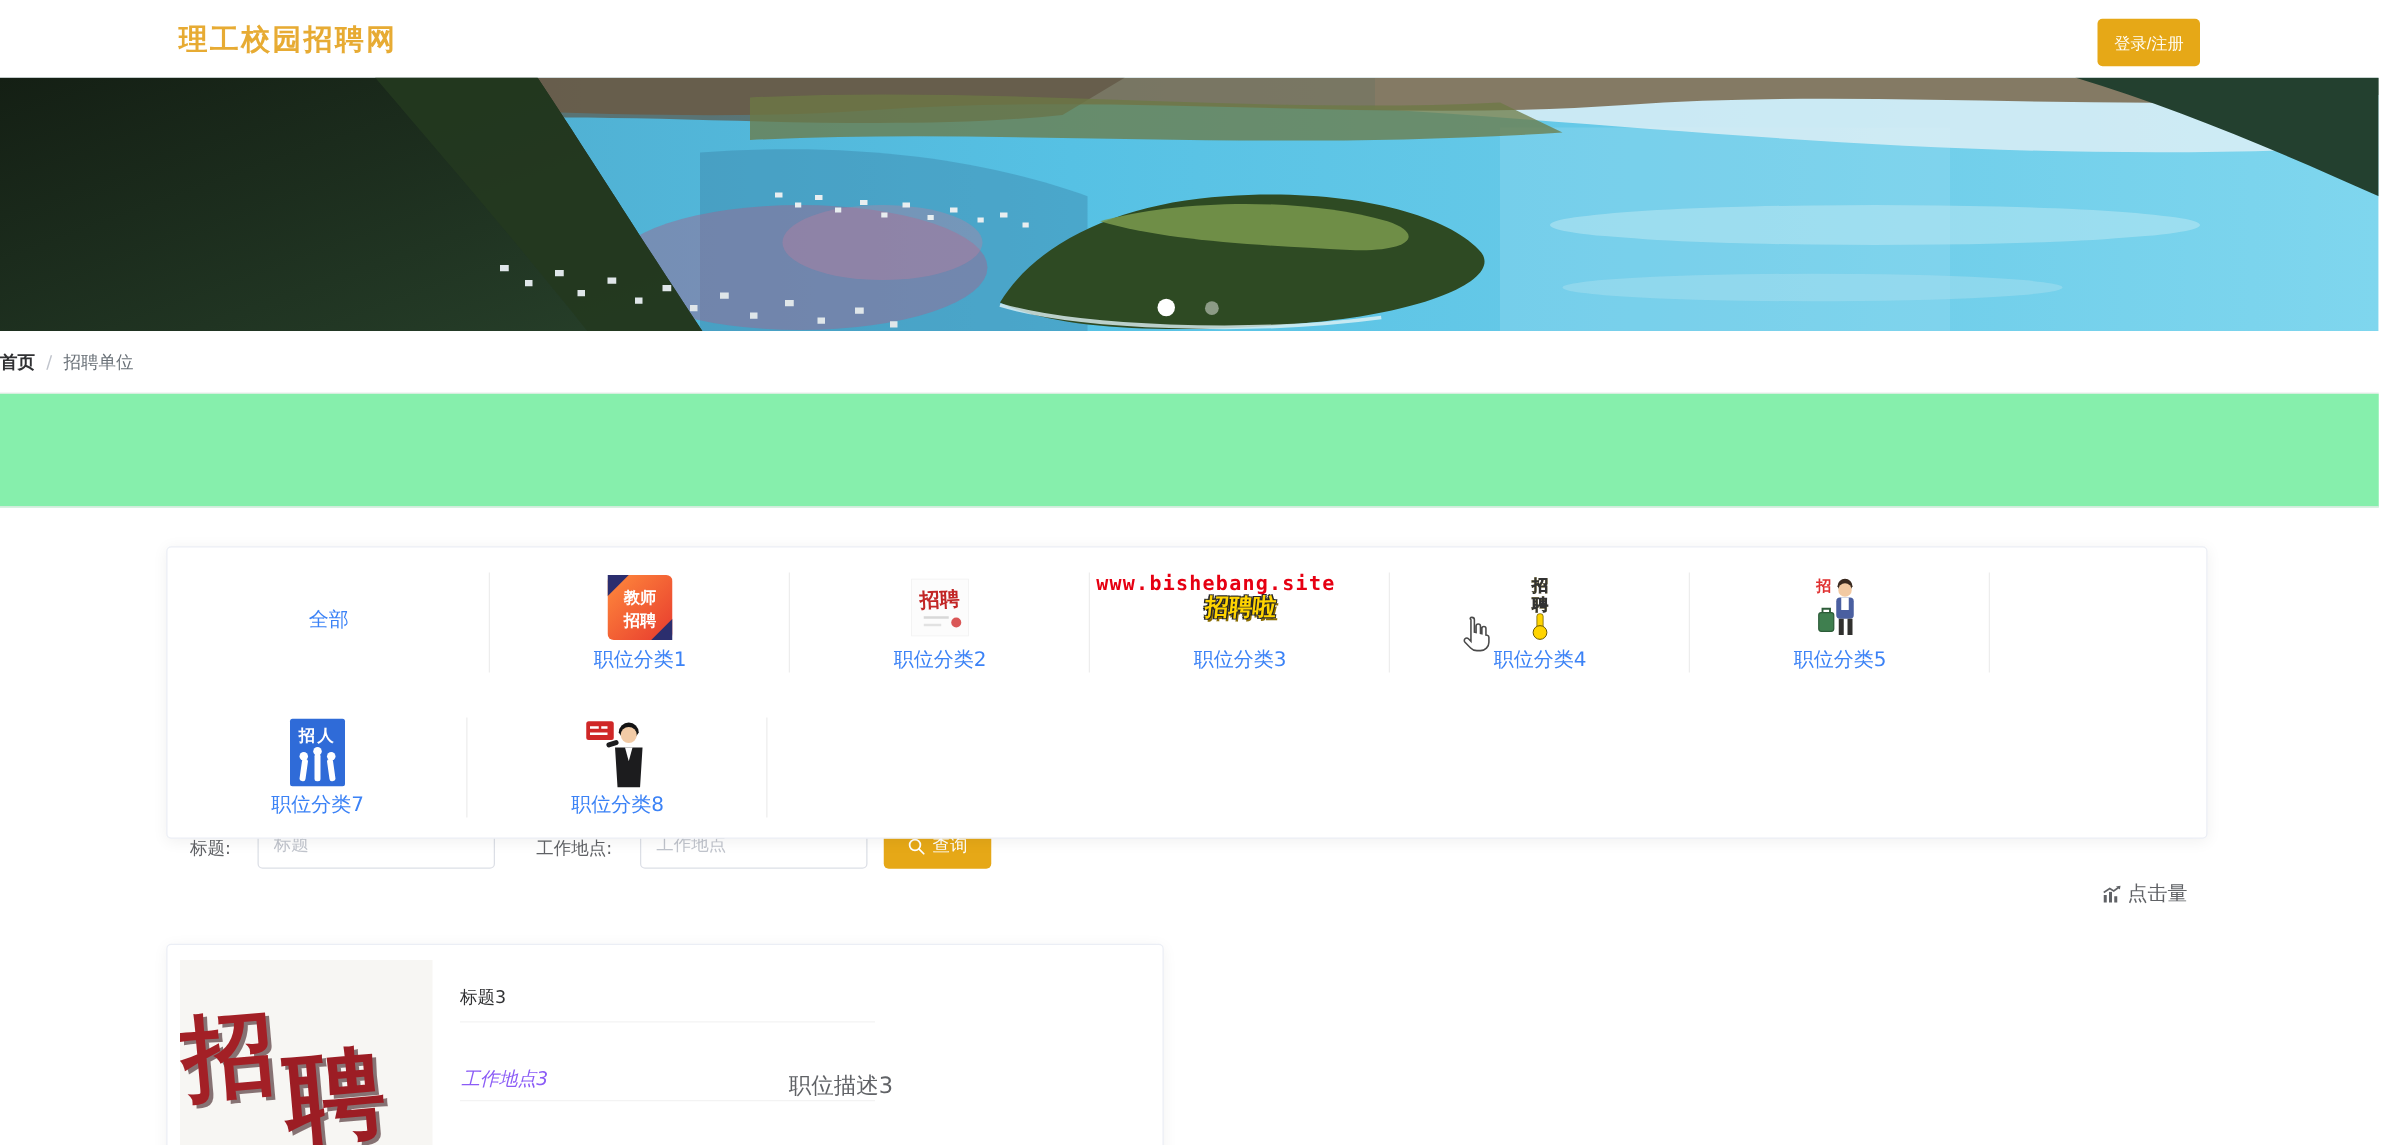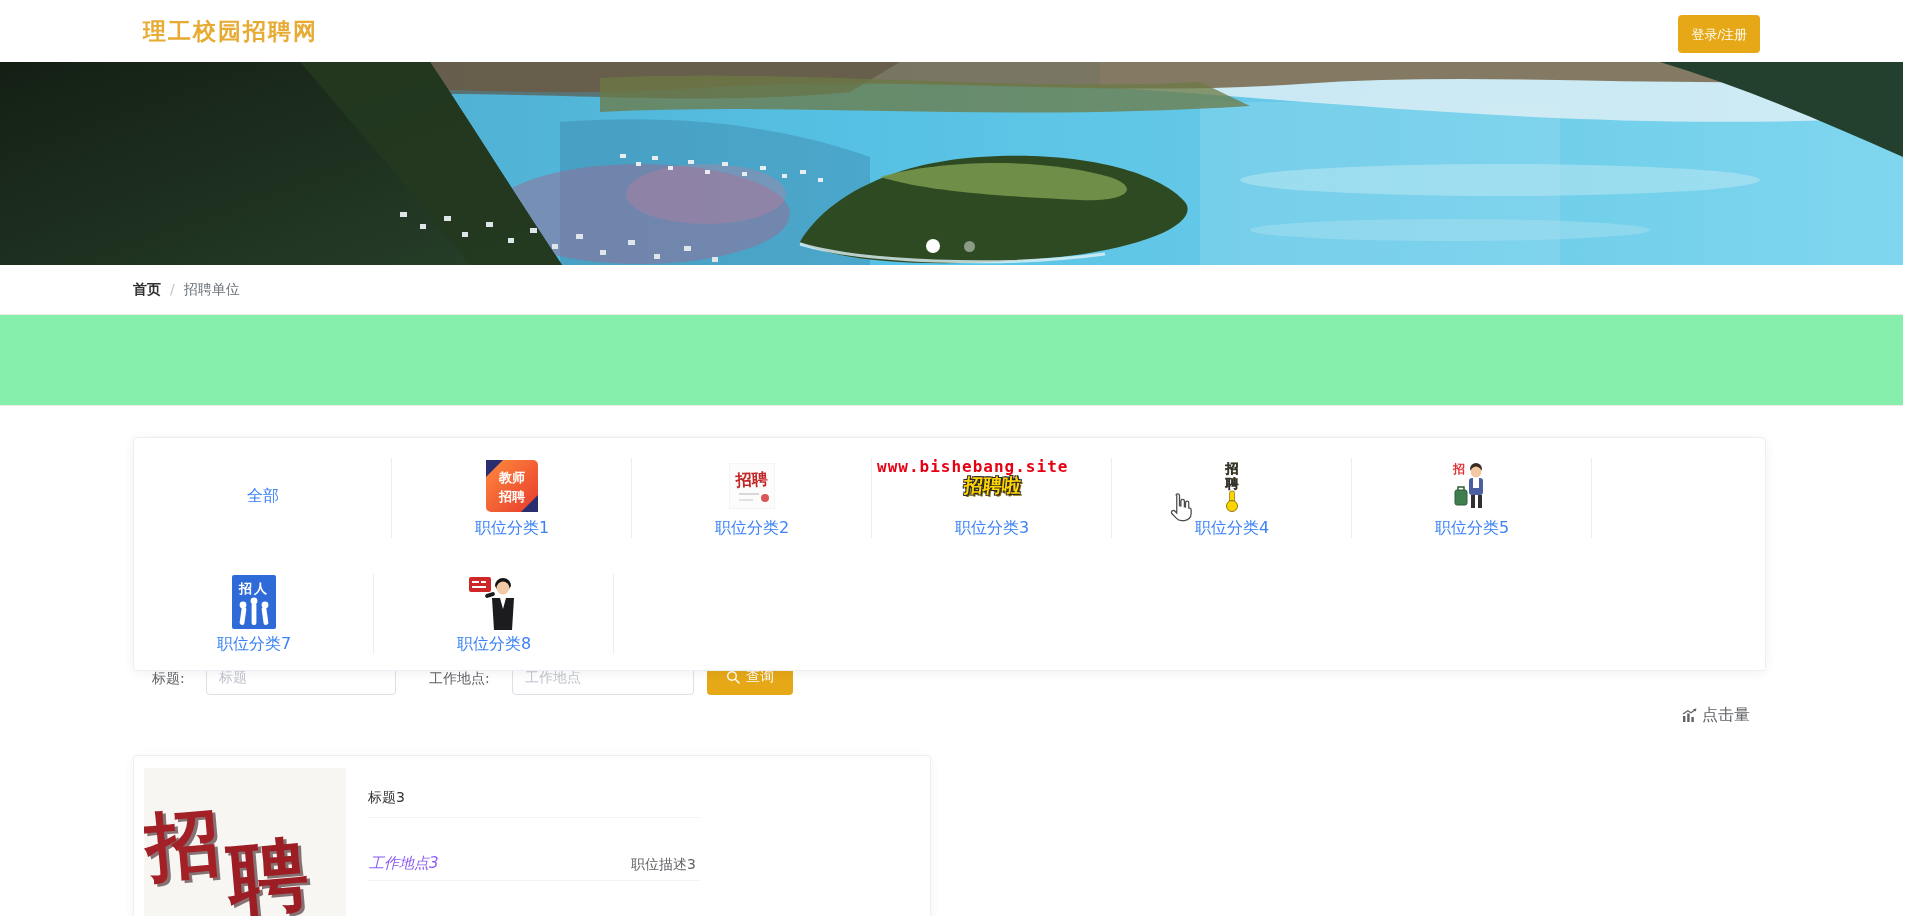--- a/index.html
+++ b/index.html
@@ -17,32 +17,32 @@
   
   .banner{position:absolute;top:62px;left:0;width:1903px;height:203px;overflow:hidden;}
   .banner svg{display:block;width:100%;height:100%;}
   .dot{position:absolute;border-radius:50%;}
   .dot.active{left:926px;top:177px;width:14px;height:14px;background:#ffffff;}
   .dot.idle{left:964px;top:179px;width:11px;height:11px;background:rgba(255,255,255,0.45);}
 
   
   .crumb-row{position:absolute;top:265px;left:0;width:1903px;height:49px;background:#fff;
         border-bottom:1px solid #ececec;display:flex;align-items:center;}
-  .crumb{margin-left:133px;font-size:14px;}
+  .crumb{font-size:14px;}
   .crumb .home{color:#303133;font-weight:600;cursor:pointer;}
   .crumb .sep{color:#c0c4cc;margin:0 9px;}
   .crumb .cur{color:#697077;}
 
   
   .search-row{position:absolute;top:315px;left:0;width:1903px;height:90px;background:#86efac;
         border-bottom:1px solid #ececec;}
   .s-label{position:absolute;top:355px;font-size:14px;color:#606266;}
   .s-input{position:absolute;top:344px;height:36px;width:190px;box-sizing:border-box;
         border:1px solid #dcdfe6;border-radius:4px;padding:0 12px;font-size:14px;color:#303133;
-        font-family:Liberation Sans, sans-serif;outline:none;}
+        font-family:Liberation Serif, serif;outline:none;}
   .s-input::placeholder{color:#c0c4cc;}
   .query-btn{position:absolute;left:707px;top:343px;width:86px;height:37px;background:#e6a817;
         color:#fff;border:none;border-radius:4px;font-size:14px;cursor:pointer;
         display:flex;align-items:center;justify-content:center;gap:6px;font-family:inherit;}
 
   
   .cat-card{position:absolute;left:133px;top:437px;width:1633px;height:234px;background:#fff;
         border:1px solid #ebeef5;border-radius:4px;box-shadow:0 2px 12px rgba(0,0,0,0.06);
         box-sizing:border-box;overflow:hidden;}
   .cat-row{display:flex;height:116px;}
@@ -72,21 +72,21 @@
         box-sizing:border-box;cursor:pointer;}
   .job-img{position:absolute;left:10px;top:12px;width:202px;height:190px;background:#f7f6f3;overflow:hidden;}
   .job-img .zh1{position:absolute;left:2px;top:28px;font-size:74px;font-weight:bold;color:#a32026;
         transform:rotate(-5deg);text-shadow:3px 3px 0 rgba(42,6,9,0.55);}
   .job-img .zh2{position:absolute;left:84px;top:56px;font-size:80px;font-weight:bold;color:#9c1d24;
         transform:rotate(-5deg);text-shadow:3px 3px 0 rgba(42,6,9,0.55);}
   .job-title{position:absolute;left:234px;top:33px;font-size:14px;color:#303133;}
   .job-line1{position:absolute;left:234px;top:61px;width:332px;height:1px;background:#f3f3f3;}
   .job-loc{position:absolute;left:235px;top:98px;font-size:15px;color:#8b5cf6;font-style:italic;}
   .job-line2{position:absolute;left:234px;top:124px;width:332px;height:1px;background:#f3f3f3;}
-  .job-desc{position:absolute;left:497px;top:100px;font-size:14px;color:#606266;}
+  .job-desc{position:absolute;left:497px;top:100px;font-size:18px;color:#606266;}
 
   
   .scrollbar{position:absolute;right:0;top:0;width:17px;height:916px;background:#f6f6f7;
         border-left:1px solid #e6e6e6;box-sizing:border-box;}
   .sb-up{position:absolute;left:4px;top:6px;width:0;height:0;border-left:4.5px solid transparent;
         border-right:4.5px solid transparent;border-bottom:6px solid #4d5156;cursor:pointer;}
   .sb-down{position:absolute;left:4px;bottom:5px;width:0;height:0;border-left:4.5px solid transparent;
         border-right:4.5px solid transparent;border-top:6px solid #9aa0a6;cursor:pointer;}
   .sb-thumb{position:absolute;left:2px;top:97px;width:12px;height:365px;background:#c4c7ca;
         border-radius:6px;cursor:pointer;}

